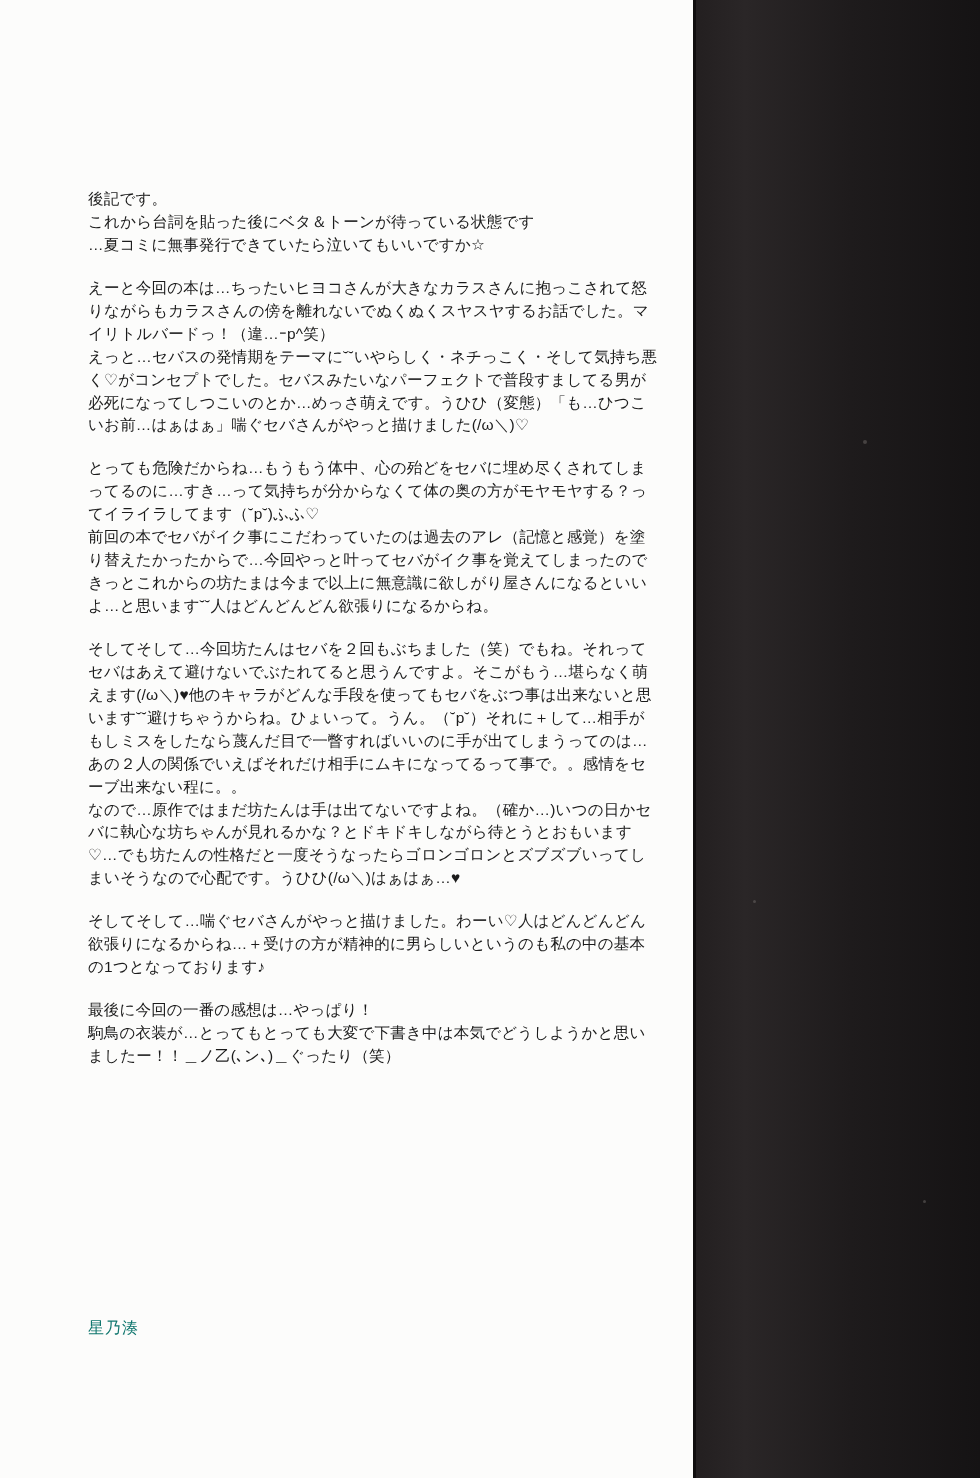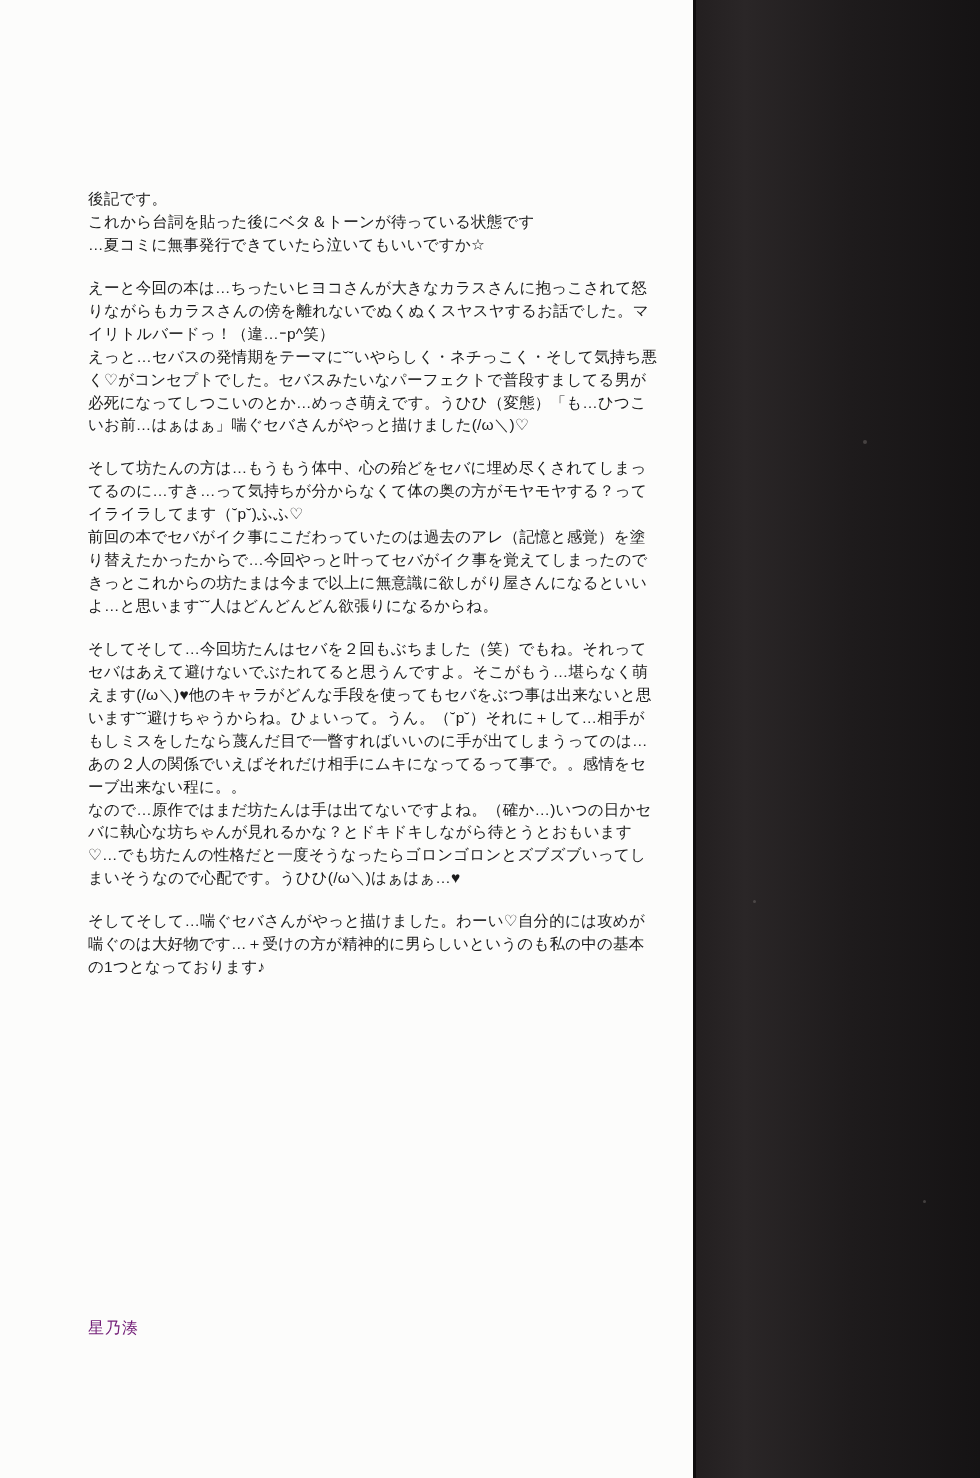--- a/index.html
+++ b/index.html
@@ -59,42 +59,44 @@
   }
   .afterword p {
     margin: 0 0 20px 0;
     white-space: pre-line;
   }
   .signature {
     position: absolute;
     left: 88px;
     top: 1318px;
     font-size: 16px;
-    color: #701a75;
+    color: #0f766e;
     letter-spacing: 1px;
   }
 </style>
 </head>
 <body>
 
 <div class="page">
 
   <div class="paper">
 
     <div class="afterword">
       <p>後記です。
 これから台詞を貼った後にベタ＆トーンが待っている状態です
 …夏コミに無事発行できていたら泣いてもいいですか☆</p>
       <p>えーと今回の本は…ちったいヒヨコさんが大きなカラスさんに抱っこされて怒りながらもカラスさんの傍を離れないでぬくぬくスヤスヤするお話でした。マイリトルバードっ！（違…ｰp^笑）
 えっと…セバスの発情期をテーマに˘˘いやらしく・ネチっこく・そして気持ち悪く♡がコンセプトでした。セバスみたいなパーフェクトで普段すましてる男が必死になってしつこいのとか…めっさ萌えです。うひひ（変態）「も…ひつこいお前…はぁはぁ」喘ぐセバさんがやっと描けました(/ω＼)♡</p>
-      <p>そして坊たんの方は…もうもう体中、心の殆どをセバに埋め尽くされてしまってるのに…すき…って気持ちが分からなくて体の奥の方がモヤモヤする？ってイライラしてます（˘p˘)ふふ♡
+      <p>とっても危険だからね…もうもう体中、心の殆どをセバに埋め尽くされてしまってるのに…すき…って気持ちが分からなくて体の奥の方がモヤモヤする？ってイライラしてます（˘p˘)ふふ♡
 前回の本でセバがイク事にこだわっていたのは過去のアレ（記憶と感覚）を塗り替えたかったからで…今回やっと叶ってセバがイク事を覚えてしまったのできっとこれからの坊たまは今まで以上に無意識に欲しがり屋さんになるといいよ…と思います˘˘人はどんどんどん欲張りになるからね。</p>
       <p>そしてそして…今回坊たんはセバを２回もぶちました（笑）でもね。それってセバはあえて避けないでぶたれてると思うんですよ。そこがもう…堪らなく萌えます(/ω＼)♥他のキャラがどんな手段を使ってもセバをぶつ事は出来ないと思います˘˘避けちゃうからね。ひょいって。うん。（˘p˘）それに＋して…相手がもしミスをしたなら蔑んだ目で一瞥すればいいのに手が出てしまうってのは…あの２人の関係でいえばそれだけ相手にムキになってるって事で。。感情をセーブ出来ない程に。。
 なので…原作ではまだ坊たんは手は出てないですよね。（確か…)いつの日かセバに執心な坊ちゃんが見れるかな？とドキドキしながら待とうとおもいます♡…でも坊たんの性格だと一度そうなったらゴロンゴロンとズブズブいってしまいそうなので心配です。うひひ(/ω＼)はぁはぁ…♥</p>
-      <p>そしてそして…喘ぐセバさんがやっと描けました。わーい♡自分的には攻めが喘ぐのは大好物です…＋受けの方が精神的に男らしいというのも私の中の基本の1つとなっております♪</p>
+      <p>そしてそして…喘ぐセバさんがやっと描けました。わーい♡人はどんどんどん欲張りになるからね…＋受けの方が精神的に男らしいというのも私の中の基本の1つとなっております♪</p>
+      <p>最後に今回の一番の感想は…やっぱり！
+駒鳥の衣装が…とってもとっても大変で下書き中は本気でどうしようかと思いましたー！！＿ノ乙(､ン､)＿ぐったり（笑）</p>
     </div>
 
     <div class="signature">星乃湊</div>
 
   </div>
 
   <div class="dark-edge">
     <div class="seam"></div>
     <div class="speck" style="left:170px; top:440px; width:4px; height:4px;"></div>
     <div class="speck" style="left:60px; top:900px; width:3px; height:3px;"></div>

